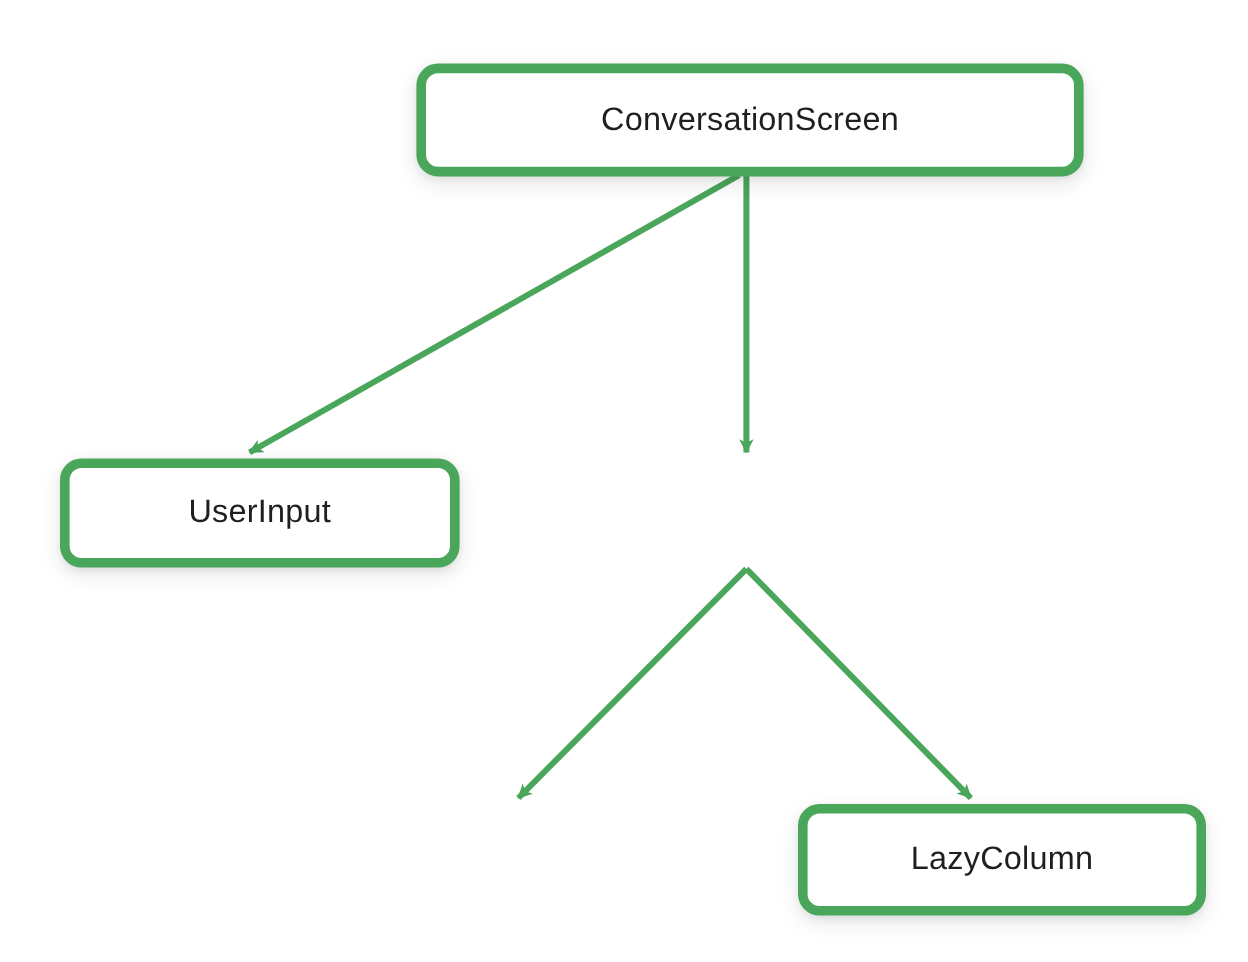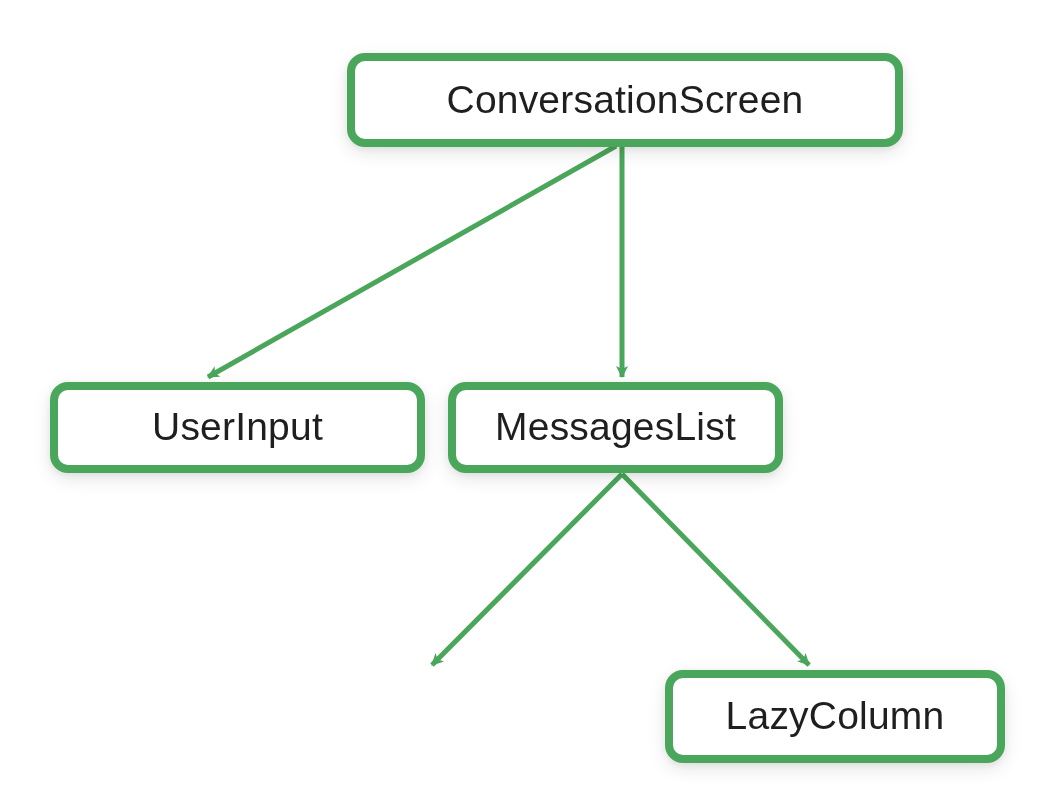--- a/index.html
+++ b/index.html
@@ -29,30 +29,30 @@
     background: #ffffff;
     border: 8px solid #4aa65a;
     border-radius: 18px;
     box-shadow: 0 6px 18px rgba(0,0,0,0.10), 0 2px 6px rgba(0,0,0,0.06);
     display: flex;
     align-items: center;
     justify-content: center;
   }
   .node .label {
     color: #1f1f1f;
-    font-size: 39px;
+    font-size: 27px;
     font-weight: 400;
     letter-spacing: 0.2px;
     white-space: nowrap;
     line-height: 1;
     padding-bottom: 2px;
   }
   
   #node-conversation-screen { left: 347px; top: 53px;  width: 556px; height: 94px; }
-  #node-user-input          { left: 50px;  top: 382px; width: 375px; height: 91px; }
+  #node-user-input          { left: 50px;  top: 382px; width: 333px; height: 91px; }
   #node-messages-list       { left: 448px; top: 382px; width: 335px; height: 91px; }
   #node-button              { left: 243px; top: 670px; width: 334px; height: 93px; }
   #node-lazy-column         { left: 665px; top: 670px; width: 340px; height: 93px; }
 </style>
 </head>
 <body>
 
 <div class="canvas">
 
   <svg class="arrow-layer" viewBox="0 0 1040 802" xmlns="http://www.w3.org/2000/svg" aria-hidden="true">
@@ -70,22 +70,19 @@
   </svg>
 
   <div class="node" id="node-conversation-screen">
     <span class="label">ConversationScreen</span>
   </div>
 
   <div class="node" id="node-user-input">
     <span class="label">UserInput</span>
   </div>
 
-  <div class="node" id="node-messages-list">
-    <span class="label">MessagesList</span>
-  </div>
 
 
   <div class="node" id="node-lazy-column">
     <span class="label">LazyColumn</span>
   </div>
 
 </div>
 
 </body></html>

